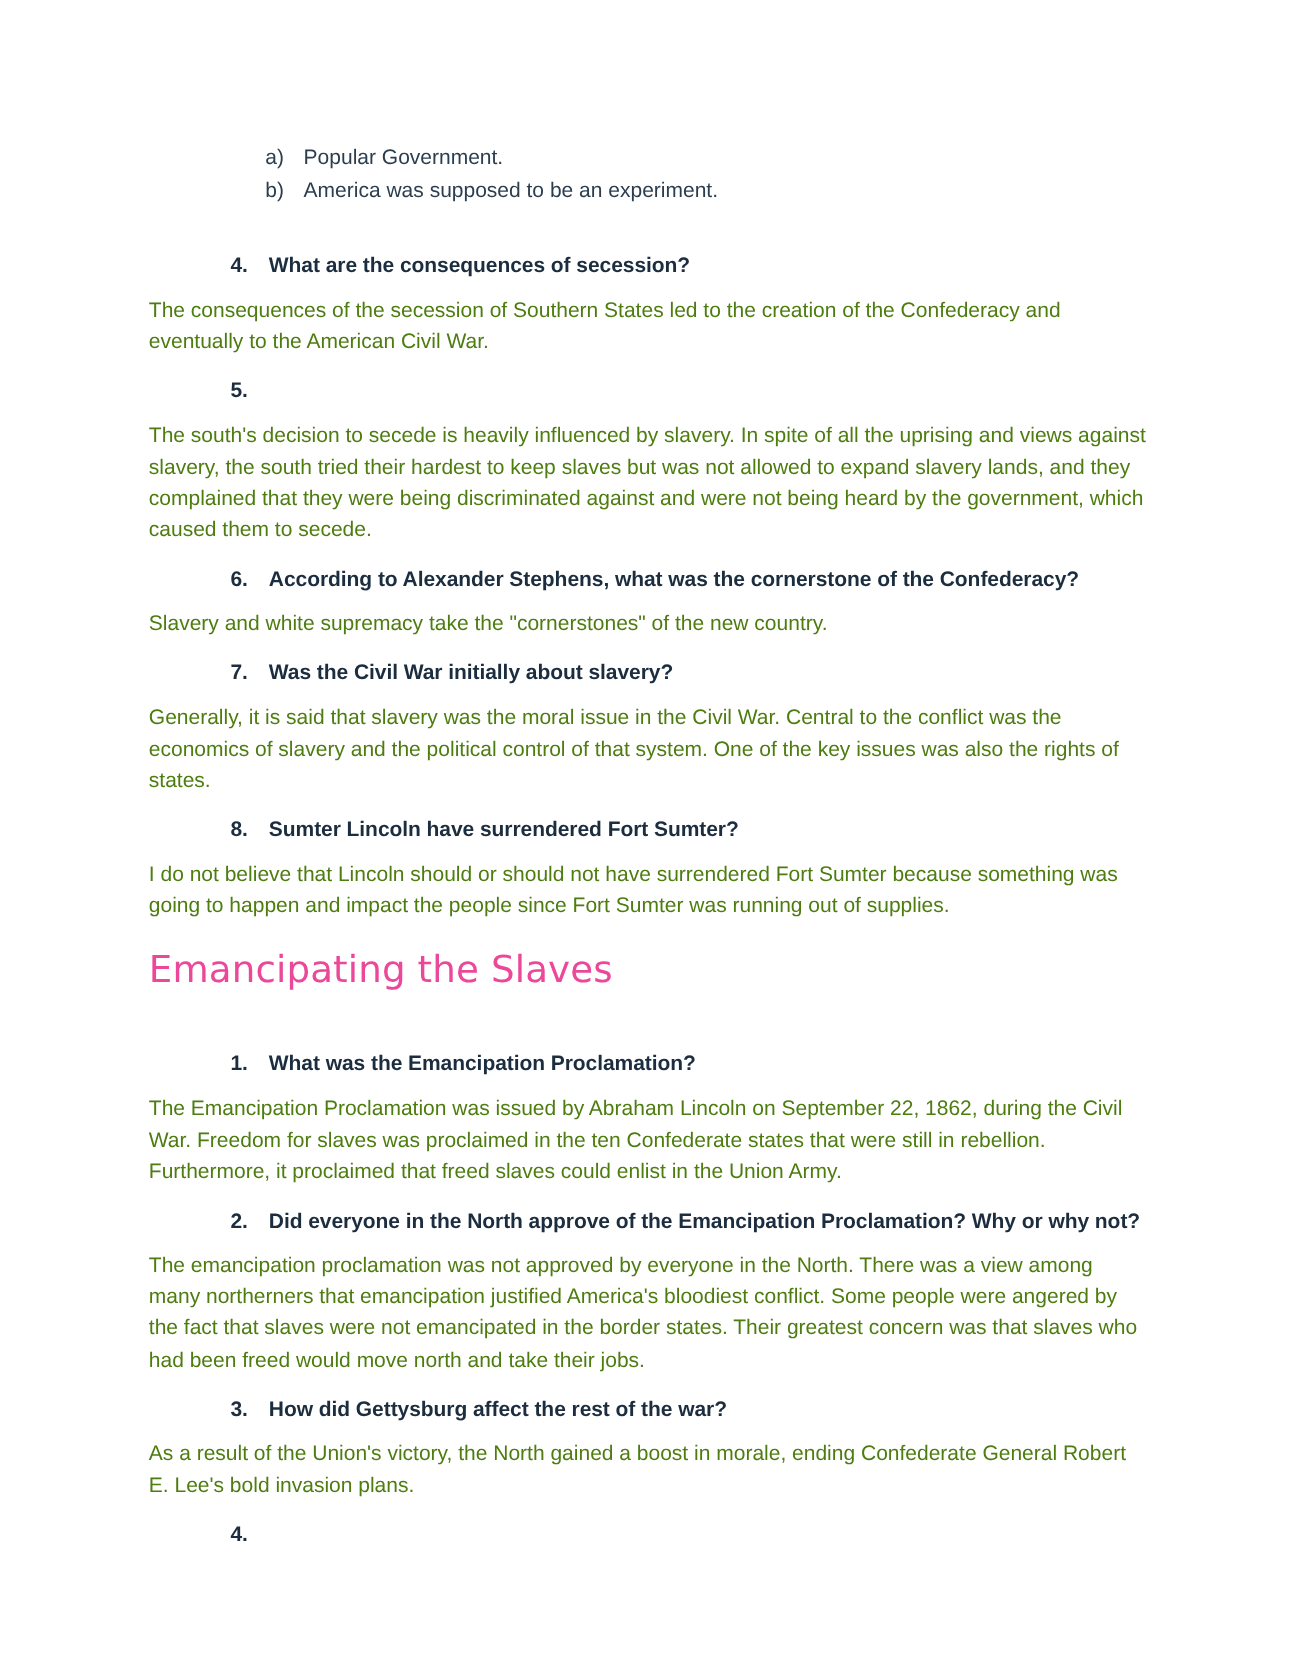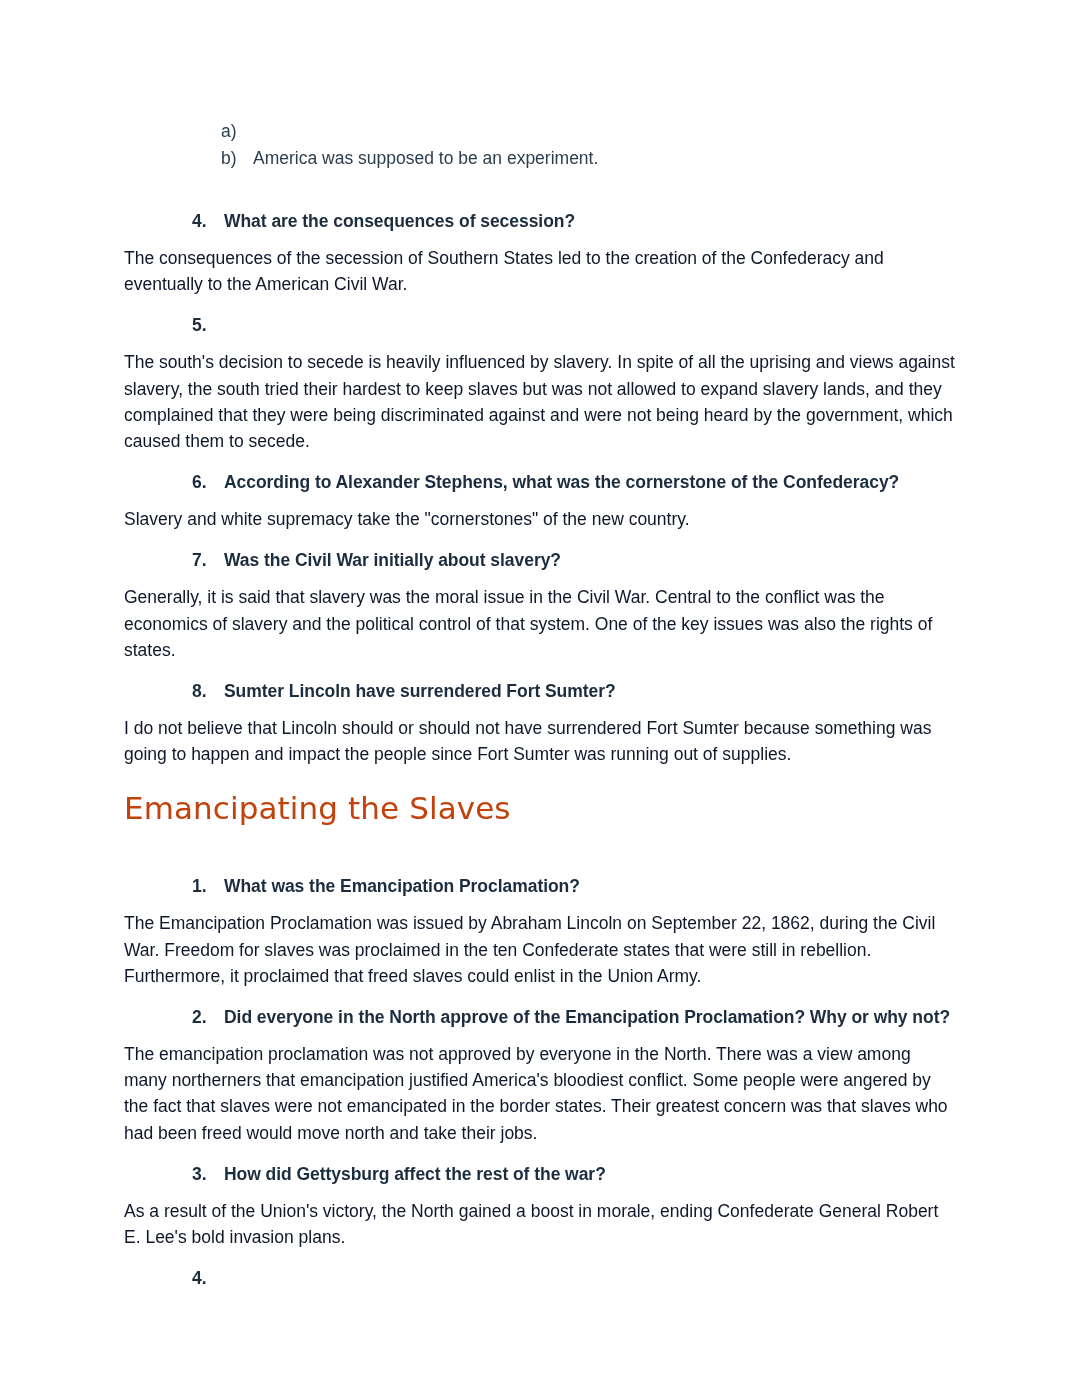--- a/index.html
+++ b/index.html
@@ -73,50 +73,51 @@
     font-weight: bold;
   }
   .q-text {
     flex: 1 1 auto;
   }
 
   
   .body-para {
     font-size: 17.5px;
     line-height: 26.2px;
-    color: #0f172a;
+    color: #4d7c0f;
     margin: 0;
     text-align: left;
   }
   .sp-s  { height: 10px; }
   .sp-m  { height: 15px; }
   .sp-l  { height: 22px; }
   .sp-xl { height: 36px; }
   .sp-xxl{ height: 46px; }
 
   
   .section-heading {
     font-family: "DejaVu Sans", "Liberation Sans", sans-serif;
     font-size: 31px;
     line-height: 38px;
     font-weight: normal;
-    color: #c2410c;
+    color: #ec4899;
     margin: 0;
     letter-spacing: 0.1px;
   }
 </style>
 </head>
 <body>
 
 <div class="page">
   <div class="content">
 
     <ul class="alpha-list">
       <li class="alpha-item">
         <span class="alpha-marker">a)</span>
+        <span class="alpha-text">Popular Government.</span>
       </li>
       <li class="alpha-item">
         <span class="alpha-marker">b)</span>
         <span class="alpha-text">America was supposed to be an experiment.</span>
       </li>
     </ul>
 
     <div class="sp-xl"></div>
 
     <div class="q-heading">

